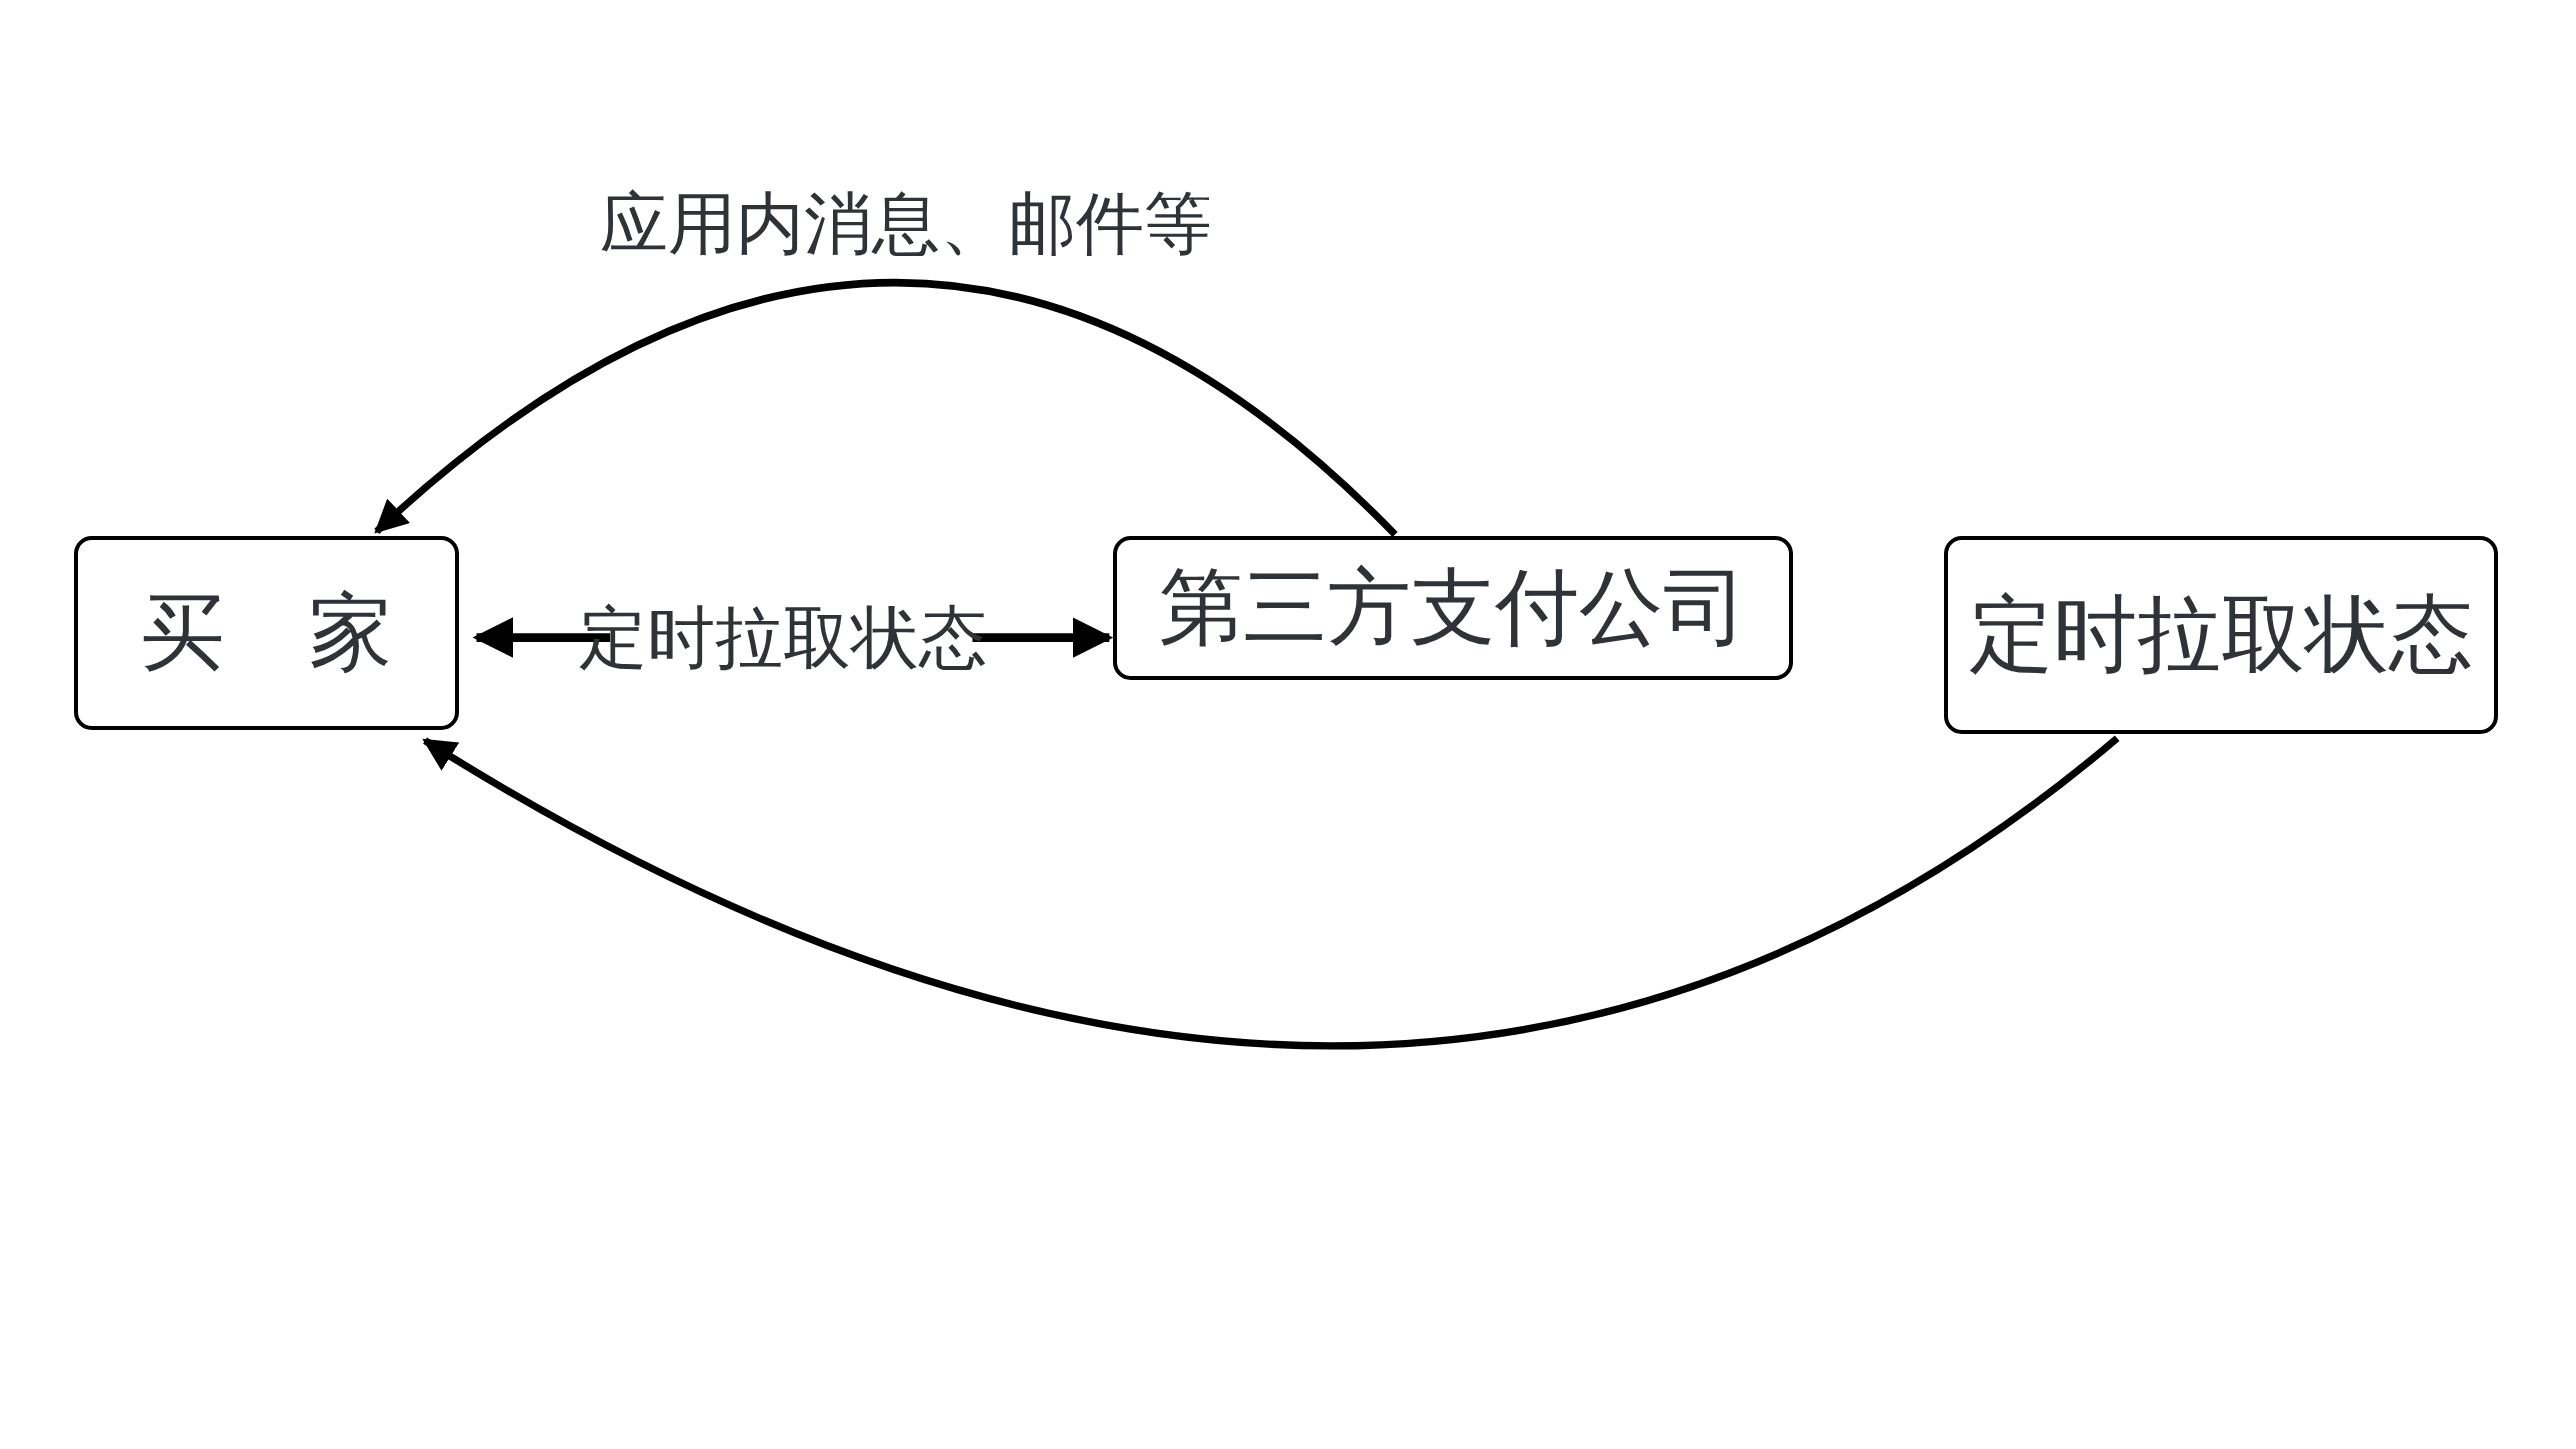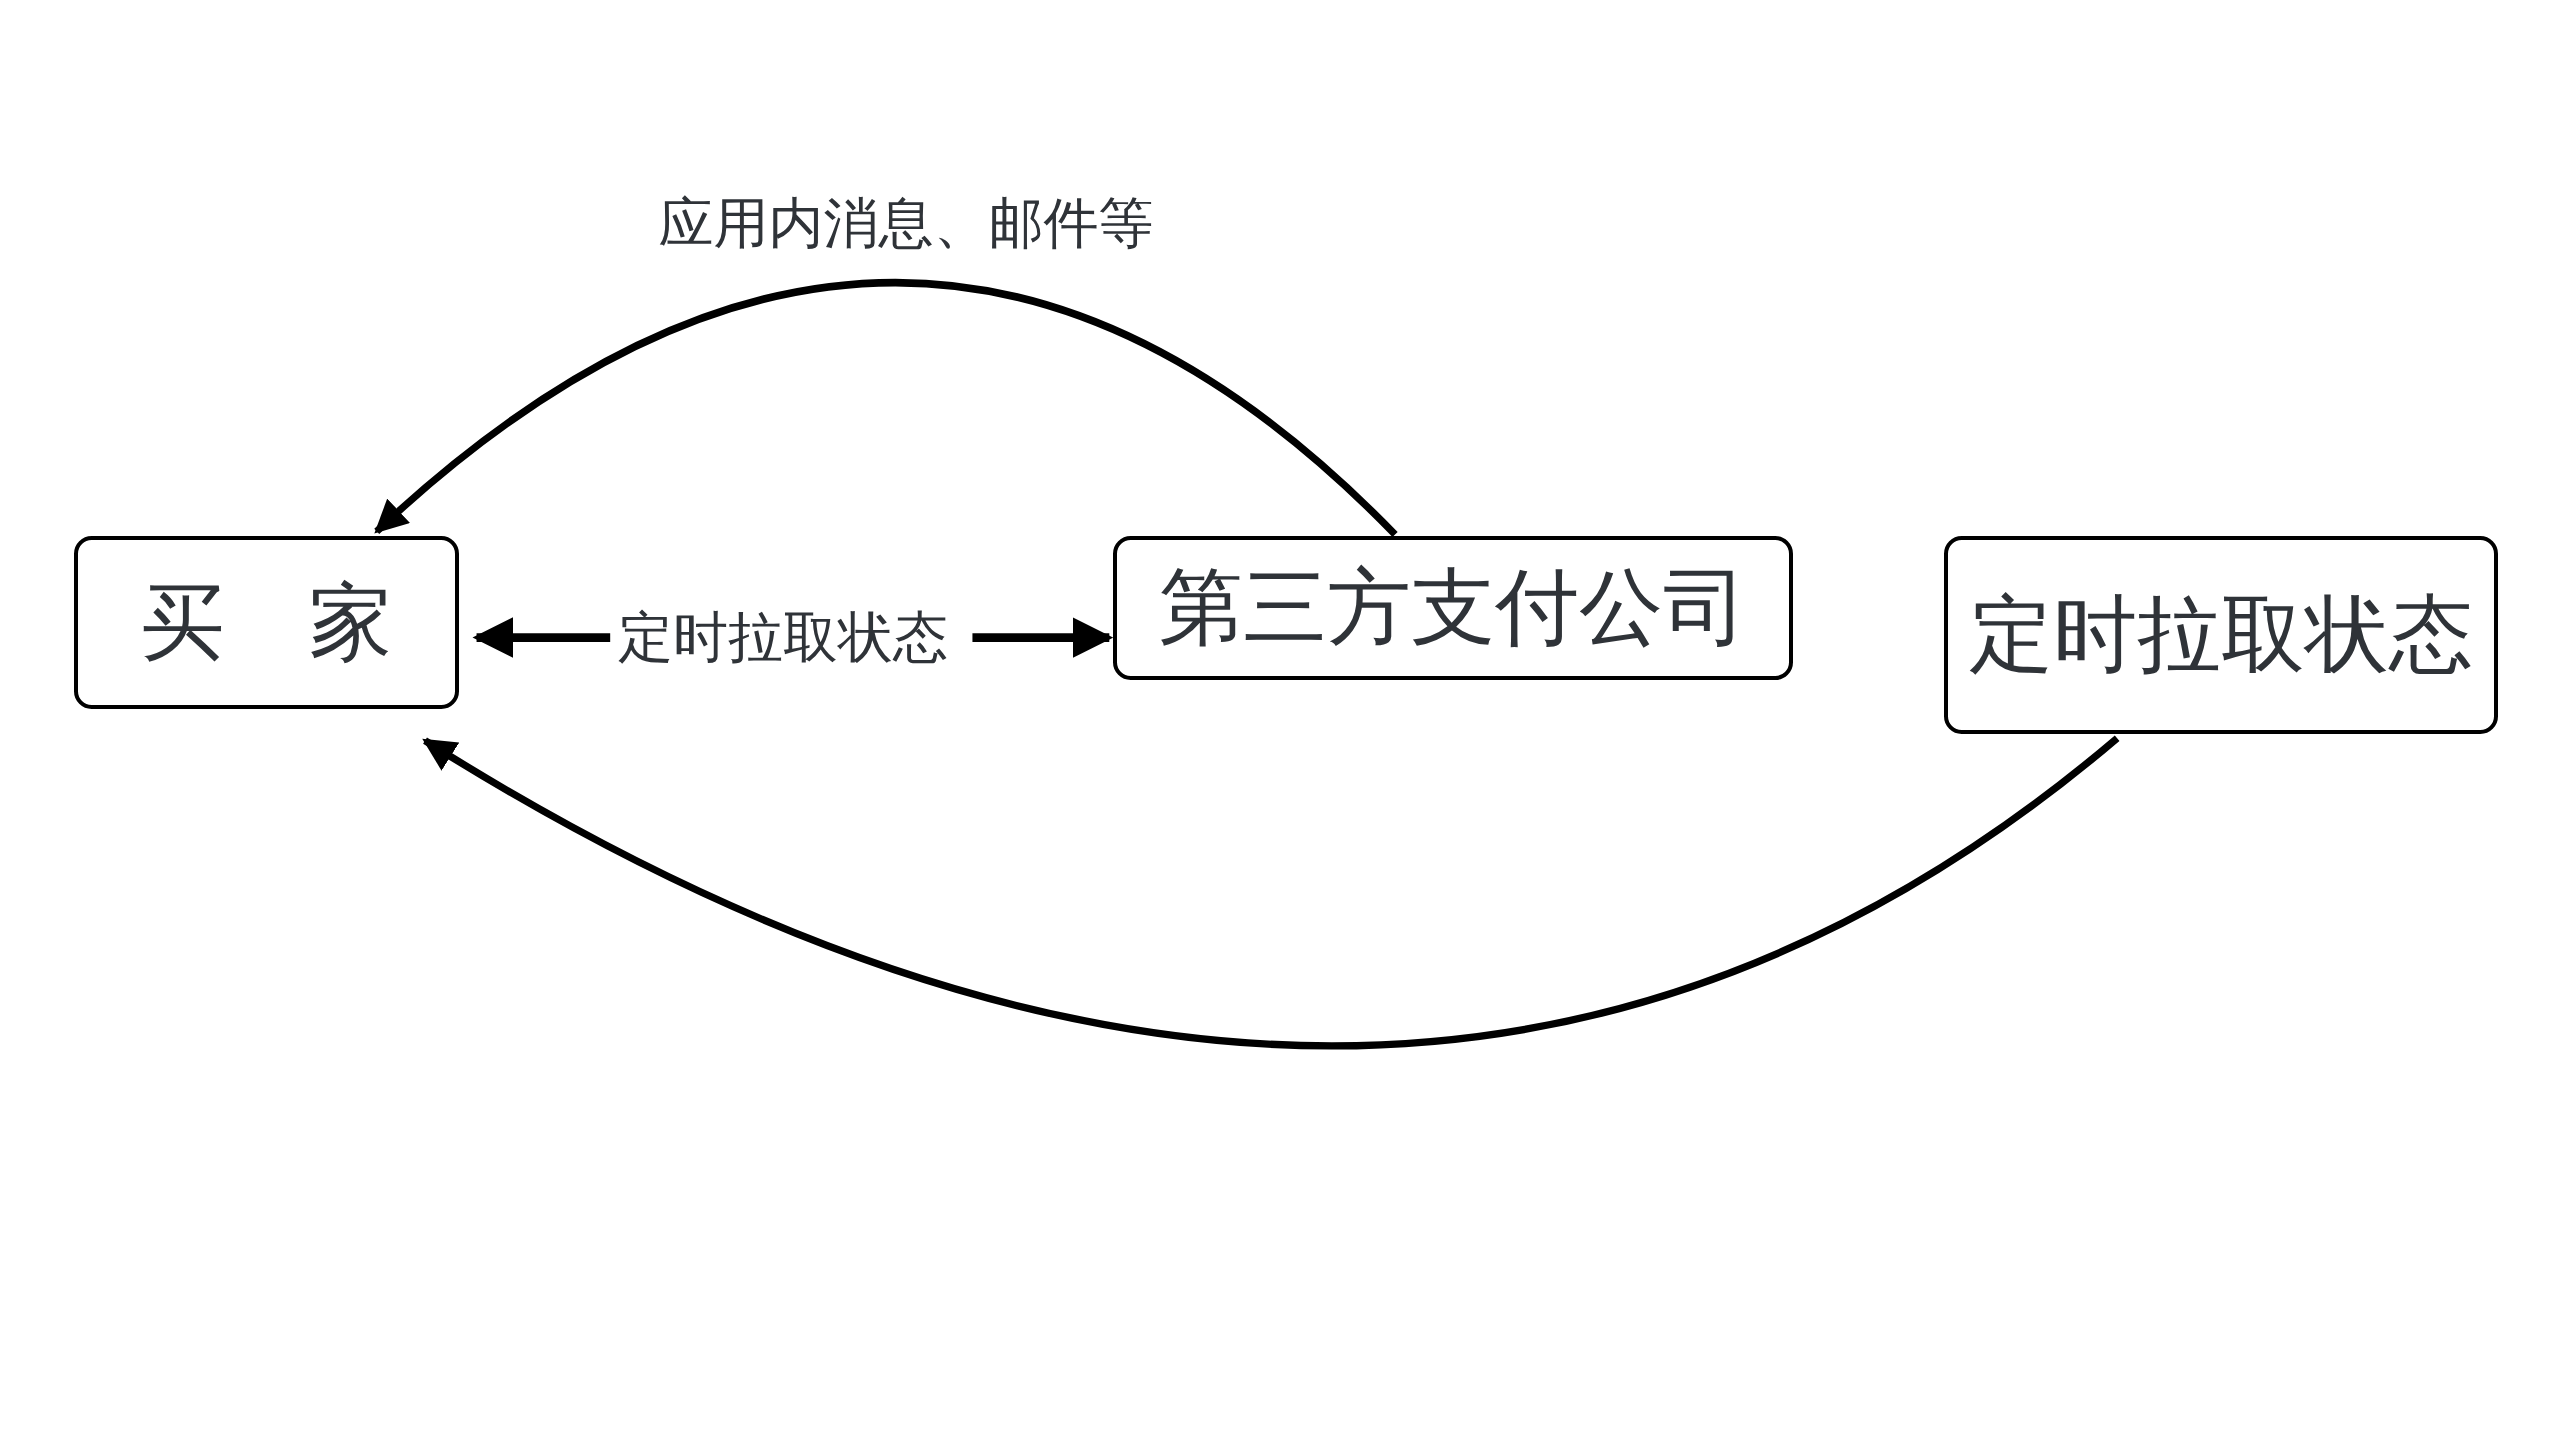--- a/index.html
+++ b/index.html
@@ -38,27 +38,27 @@
     border: 4px solid #000000;
     border-radius: 17.7px;
     display: flex;
     align-items: center;
     justify-content: center;
     font-size: 84px;
     font-weight: 500;
     color: #2f3338;
     white-space: nowrap;
   }
-  .node.buyer   { left: 74px;   top: 536px; width: 385px; height: 173px; }
+  .node.buyer   { left: 74px;   top: 536px; width: 385px; height: 194px; }
   .node.payer   { left: 1113px; top: 536px; width: 680px; height: 144px; }
   .node.bank    { left: 1944px; top: 536px; width: 554px; height: 198px; }
   .edge-label {
     position: absolute;
     transform: translate(-50%, -50%);
-    font-size: 55px;
+    font-size: 68px;
     font-weight: 500;
     color: #2f3338;
     white-space: nowrap;
   }
   .edge-label.top    { left: 906px; top: 224px; }
   .edge-label.middle { left: 783px;  top: 638px; }
   .edge-label.bottom { left: 1393px; top: 1147px; }
 </style>
 </head>
 <body>

